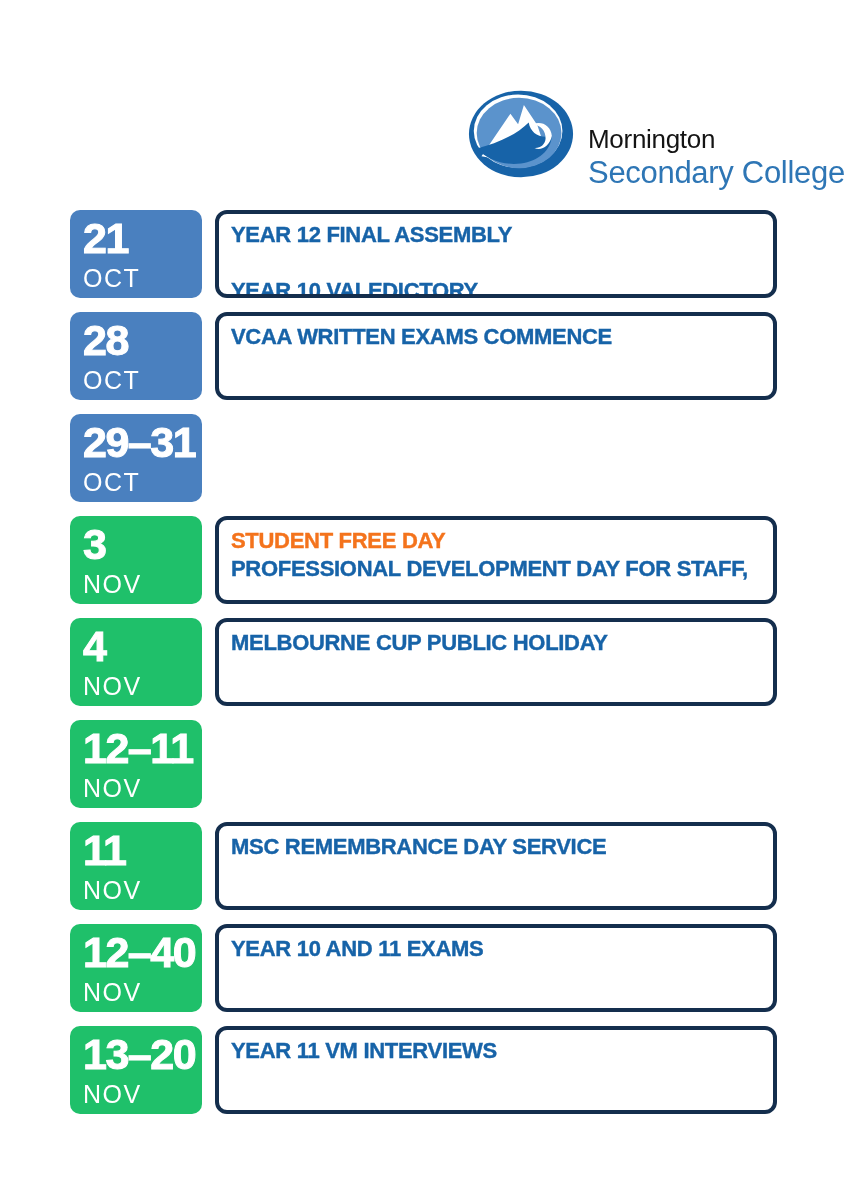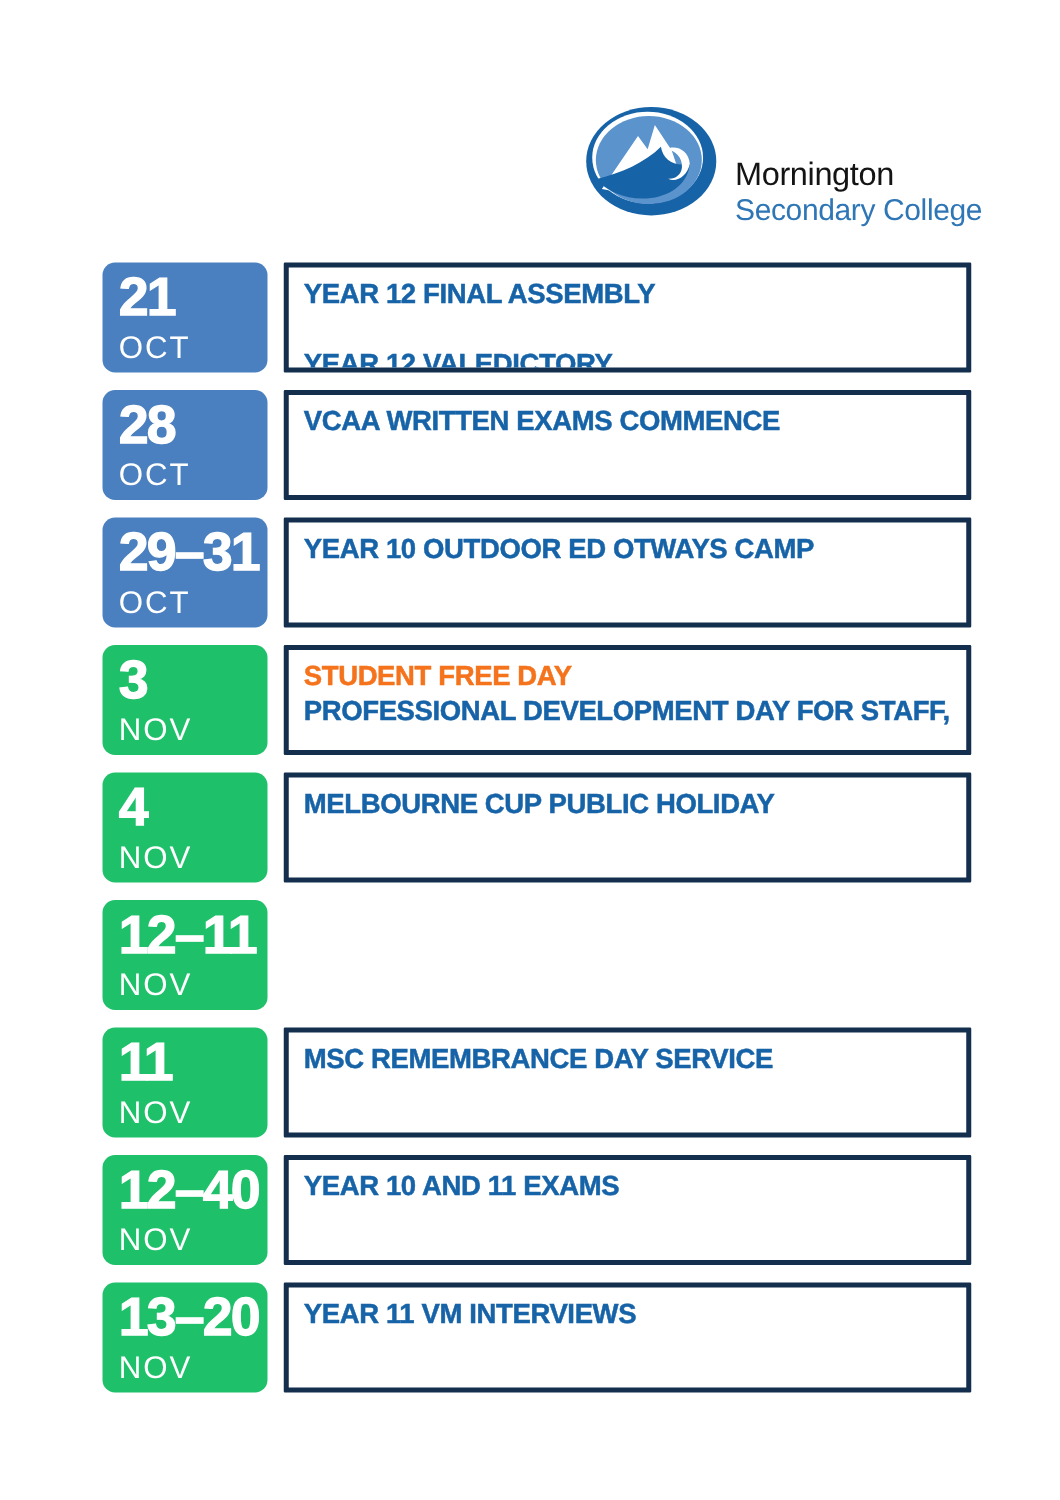--- a/index.html
+++ b/index.html
@@ -34,38 +34,38 @@
     margin-top:6px;font-size:66px;font-weight:bold;color:var(--title-navy);
     letter-spacing:-2px;line-height:0.92;
     -webkit-text-stroke:1.5px var(--title-navy);
   }
 
   
   .logo{position:absolute;left:468px;top:76px;display:flex;align-items:center;gap:14px;}
   .logo svg{display:block;}
   .logo-names{display:flex;flex-direction:column;line-height:1.18;}
   .logo-name1{font-size:26px;color:var(--logo-text-black);letter-spacing:-0.3px;margin-top:48px;}
-  .logo-name2{font-size:24px;color:var(--logo-text-blue);letter-spacing:-0.3px;}
+  .logo-name2{font-size:31px;color:var(--logo-text-blue);letter-spacing:-0.3px;}
 
   
   .events{position:absolute;left:70px;top:210px;width:707px;display:flex;flex-direction:column;gap:14px;}
-  .row{display:flex;gap:13px;height:88px;margin-left:12px;}
+  .row{display:flex;gap:13px;height:88px;}
   .badge{
     width:132px;min-width:132px;border-radius:10px;color:#fff;
     padding:7px 4px 0 13px;display:flex;flex-direction:column;
   }
   .badge-blue{background:var(--badge-blue);}
   .badge-green{background:var(--badge-green);}
   .badge .num{
     font-size:43px;font-weight:bold;line-height:1.02;letter-spacing:-1.5px;
     -webkit-text-stroke:1px #fff;white-space:nowrap;
   }
   .badge .month{font-size:25px;line-height:1.2;margin-top:2px;letter-spacing:1.5px;}
   .box{
-    flex:1;background:#fff;border:4px solid var(--box-border);border-radius:1px;
+    flex:1;background:#fff;border:4px solid var(--box-border);border-radius:12px;
     padding:7px 12px;overflow:hidden;
   }
   .event-line{
     font-size:22px;font-weight:bold;color:var(--event-text);
     line-height:1.27;letter-spacing:-0.3px;
     -webkit-text-stroke:0.4px var(--event-text);
     white-space:nowrap;
   }
   .event-line.orange{color:var(--highlight-orange);-webkit-text-stroke:0.4px var(--highlight-orange);}
 </style>
@@ -105,42 +105,39 @@
 
   <div class="events">
   <div class="row">
     <div class="badge badge-blue">
       <div class="num">21</div>
       <div class="month">OCT</div>
     </div>
     <div class="box">
           <div class="event-line">YEAR 12 FINAL ASSEMBLY</div>
           <div class="event-line">&nbsp;</div>
-          <div class="event-line">YEAR 12 VALEDICTORY</div>
+          <div class="event-line">YEAR 10 VALEDICTORY</div>
         </div>
   </div>
 
   <div class="row">
     <div class="badge badge-blue">
       <div class="num">28</div>
       <div class="month">OCT</div>
     </div>
     <div class="box">
           <div class="event-line">VCAA WRITTEN EXAMS COMMENCE</div>
         </div>
   </div>
 
   <div class="row">
     <div class="badge badge-blue">
       <div class="num">29–31</div>
       <div class="month">OCT</div>
     </div>
-    <div class="box">
-          <div class="event-line">YEAR 10 OUTDOOR ED OTWAYS CAMP</div>
-        </div>
   </div>
 
   <div class="row">
     <div class="badge badge-green">
       <div class="num">3</div>
       <div class="month">NOV</div>
     </div>
     <div class="box">
           <div class="event-line orange">STUDENT FREE DAY</div>
           <div class="event-line">PROFESSIONAL DEVELOPMENT DAY FOR STAFF,</div>

